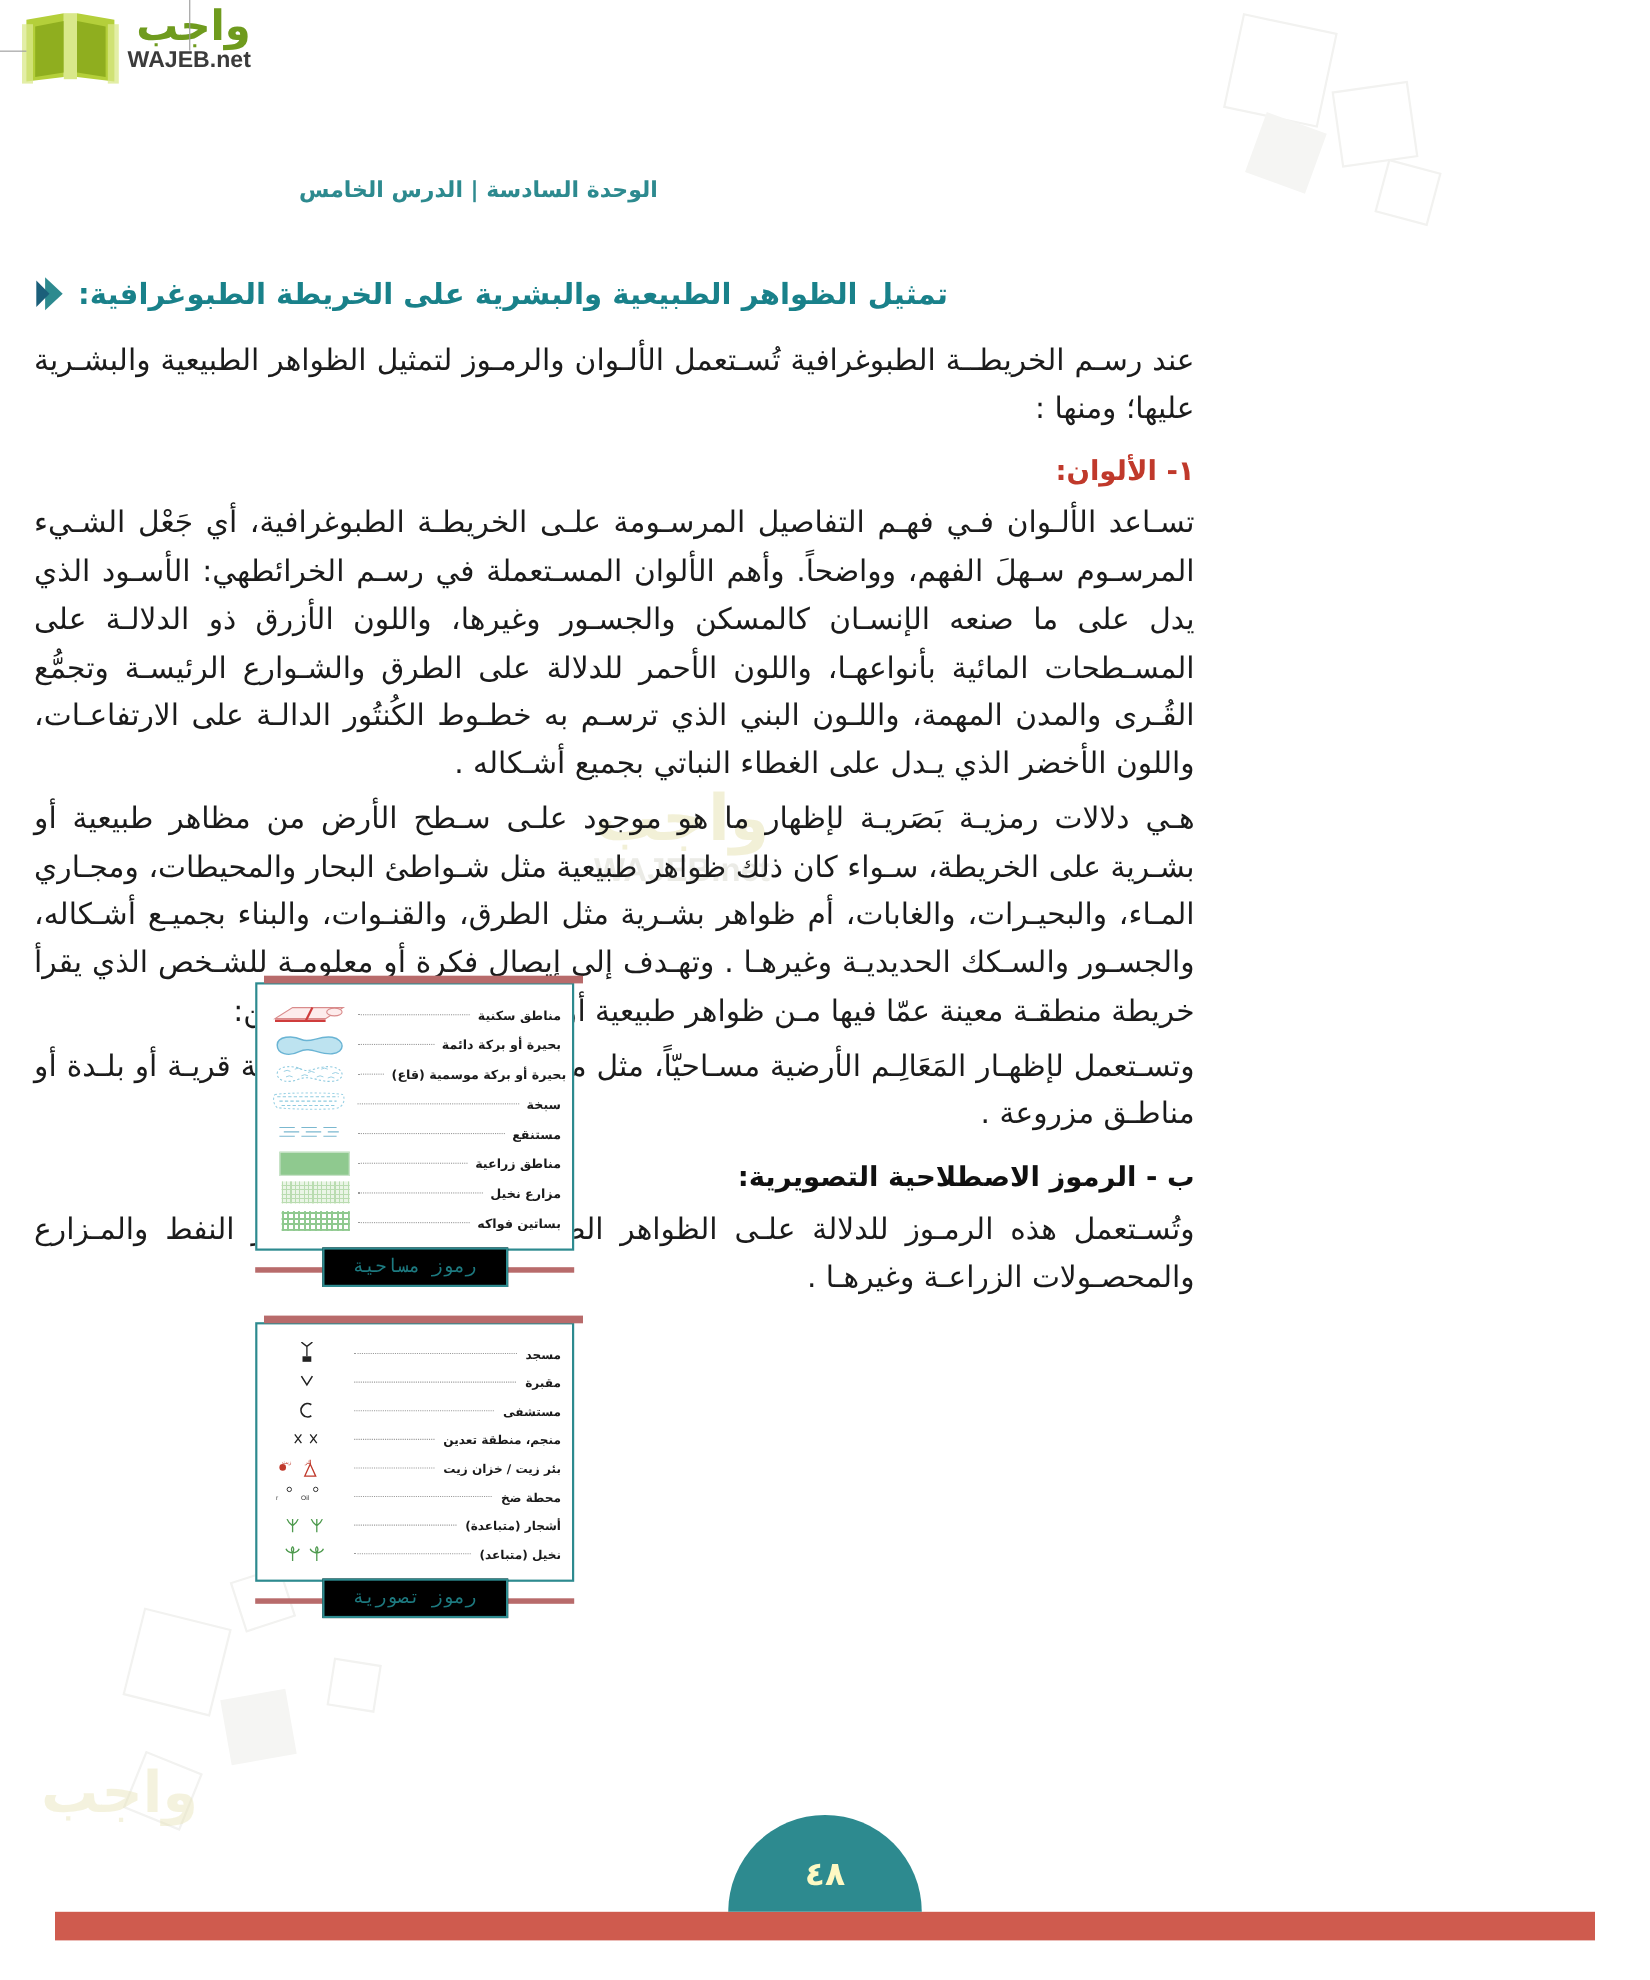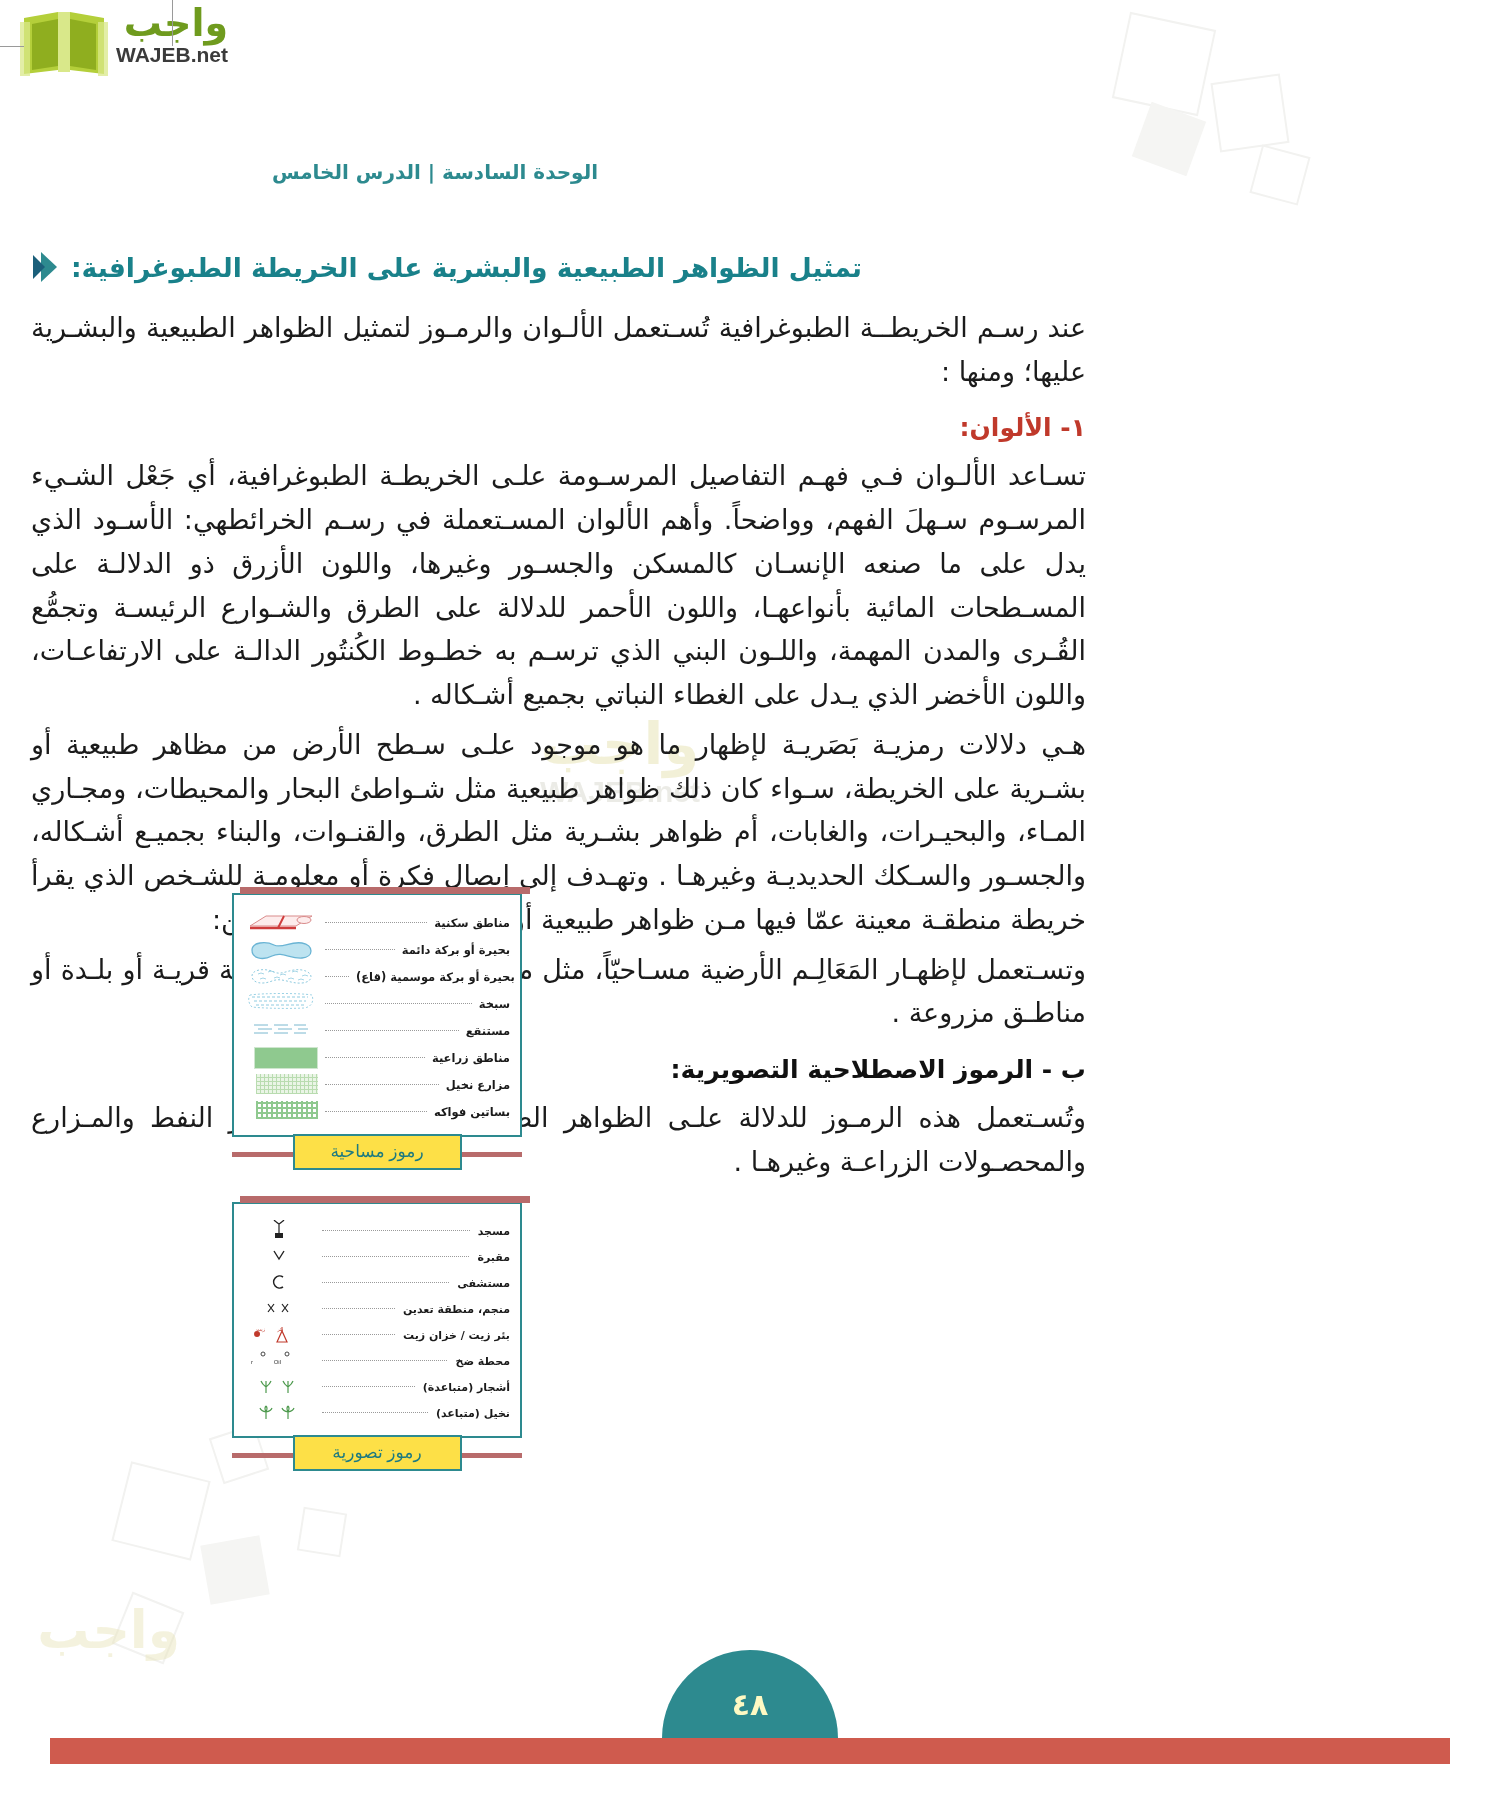--- a/index.html
+++ b/index.html
@@ -83,26 +83,26 @@
   }
   .legend-box .topbar{
     position:absolute;top:-8px;left:6px;right:-10px;height:7px;background:#b86b6b;
   }
   .legend-caption{
     position:relative;
     margin:0 auto;
     margin-top:-2px;
     width:165px;
     border:2px solid #2d8a8f;
-    background:#fde047;
+    background:#000000;
     text-align:center;
     font-size:17px;
     color:#1d7a80;
     padding:5px 0 6px 0;
-    font-family:Liberation Sans, sans-serif;
+    font-family:Liberation Mono, monospace;
     letter-spacing:2px;
     z-index:3;
   }
   .legend-cap-wrap{position:relative;height:40px;margin-top:-3px;}
   .legend-cap-wrap .caprule{position:absolute;top:18px;left:0;right:0;height:5px;background:#b86b6b;z-index:1;}
 
   .lrow{display:flex;flex-direction:row-reverse;align-items:center;height:27px;gap:4px;}
   .lrow .lbl{
     font-size:11.5px;color:#1a1a1a;font-weight:bold;
     white-space:nowrap;text-align:right;

